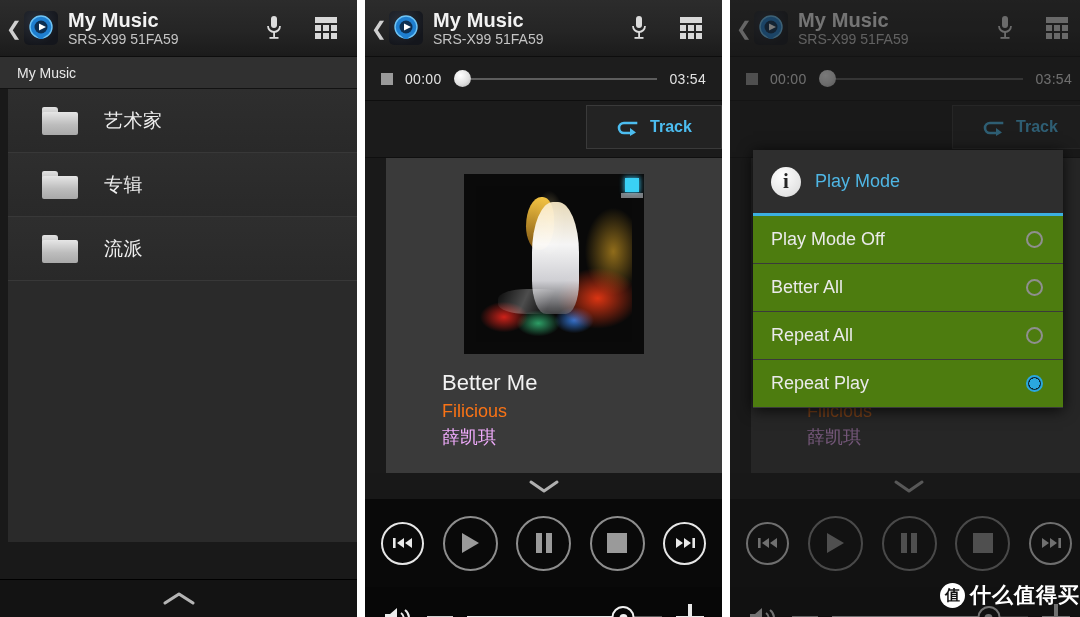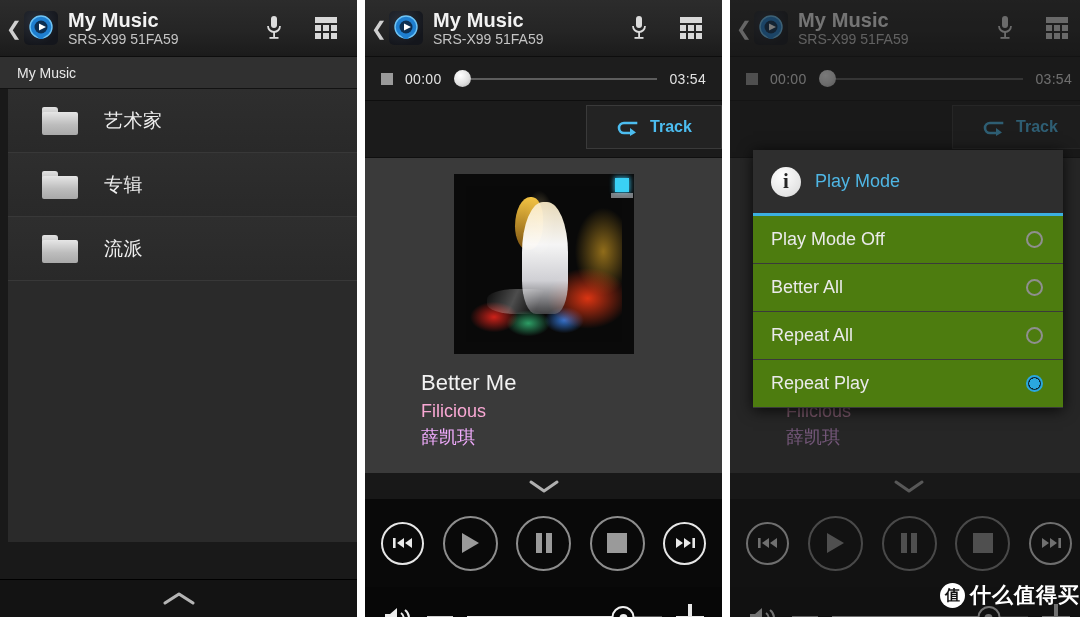--- a/index.html
+++ b/index.html
@@ -140,21 +140,21 @@
     border: 1px solid #3a3a3a;
     display: flex; align-items: center; justify-content: center; gap: 10px;
     box-sizing: border-box;
   }
   .trackbtn .lbl { color: #4cbdf0; font-size: 16px; font-weight: bold; }
 
   .art-area {
     background: #3a3a3a;
     height: 315px;
     position: relative;
-    display: flex; flex-direction: column; align-items: center;
+    display: flex; flex-direction: column; align-items: center; margin-left: 21px;
   }
   .art-frame {
     margin-top: 16px;
     width: 180px; height: 180px;
     background: #0a0a0a;
     padding: 12px;
     box-sizing: border-box;
     position: relative;
   }
   .art-img {
@@ -190,21 +190,21 @@
     width: 14px; height: 14px;
     background: #3ad0f5;
     box-shadow: 0 0 5px 1px rgba(60,200,245,.8);
   }
   .art-badge-bar {
     position: absolute; right: 1px; top: 19px; width: 22px; height: 5px;
     background: rgba(180,185,190,.65);
   }
   .meta { width: 100%; padding-left: 56px; box-sizing: border-box; margin-top: 14px; }
   .meta .title { color: #f2f2f2; font-size: 22px; line-height: 30px; }
-  .meta .album { color: #f9a8d4; font-size: 18px; line-height: 26px; }
+  .meta .album { color: #f97316; font-size: 18px; line-height: 26px; }
   .meta .artist { color: #f0abfc; font-size: 18px; line-height: 26px; }
 
   .chev-down {
     height: 26px; background: #181818;
     display: flex; align-items: center; justify-content: center;
   }
   .transport {
     background: #090909;
     height: 88px;
     display: flex; align-items: center; justify-content: space-between;

